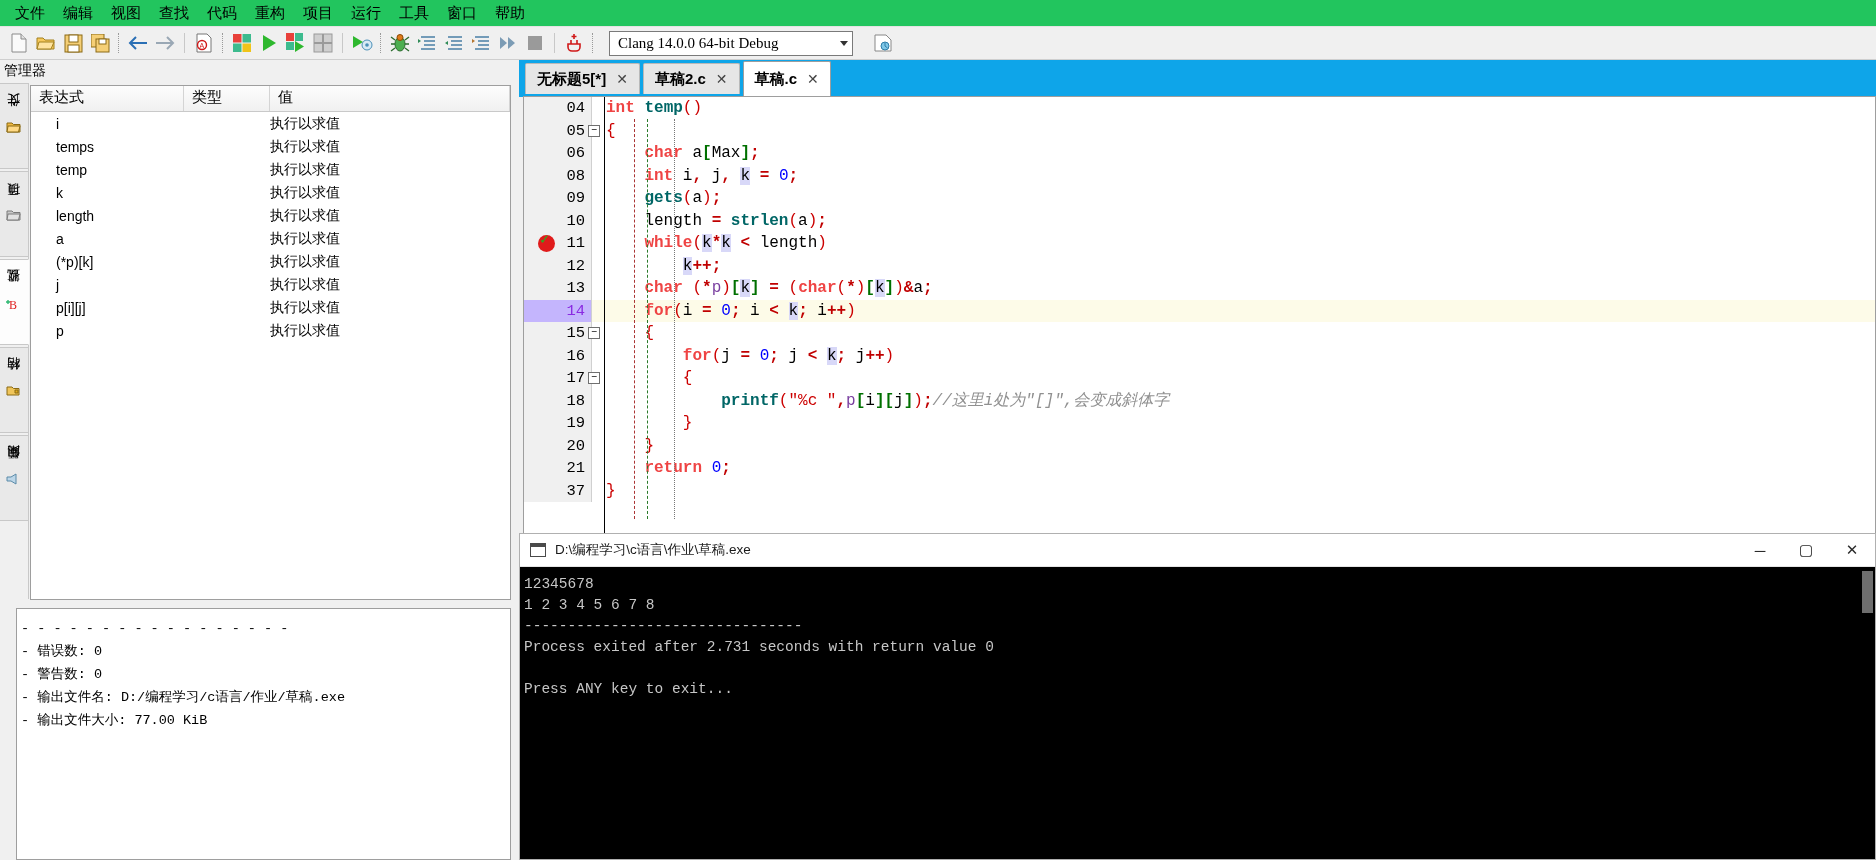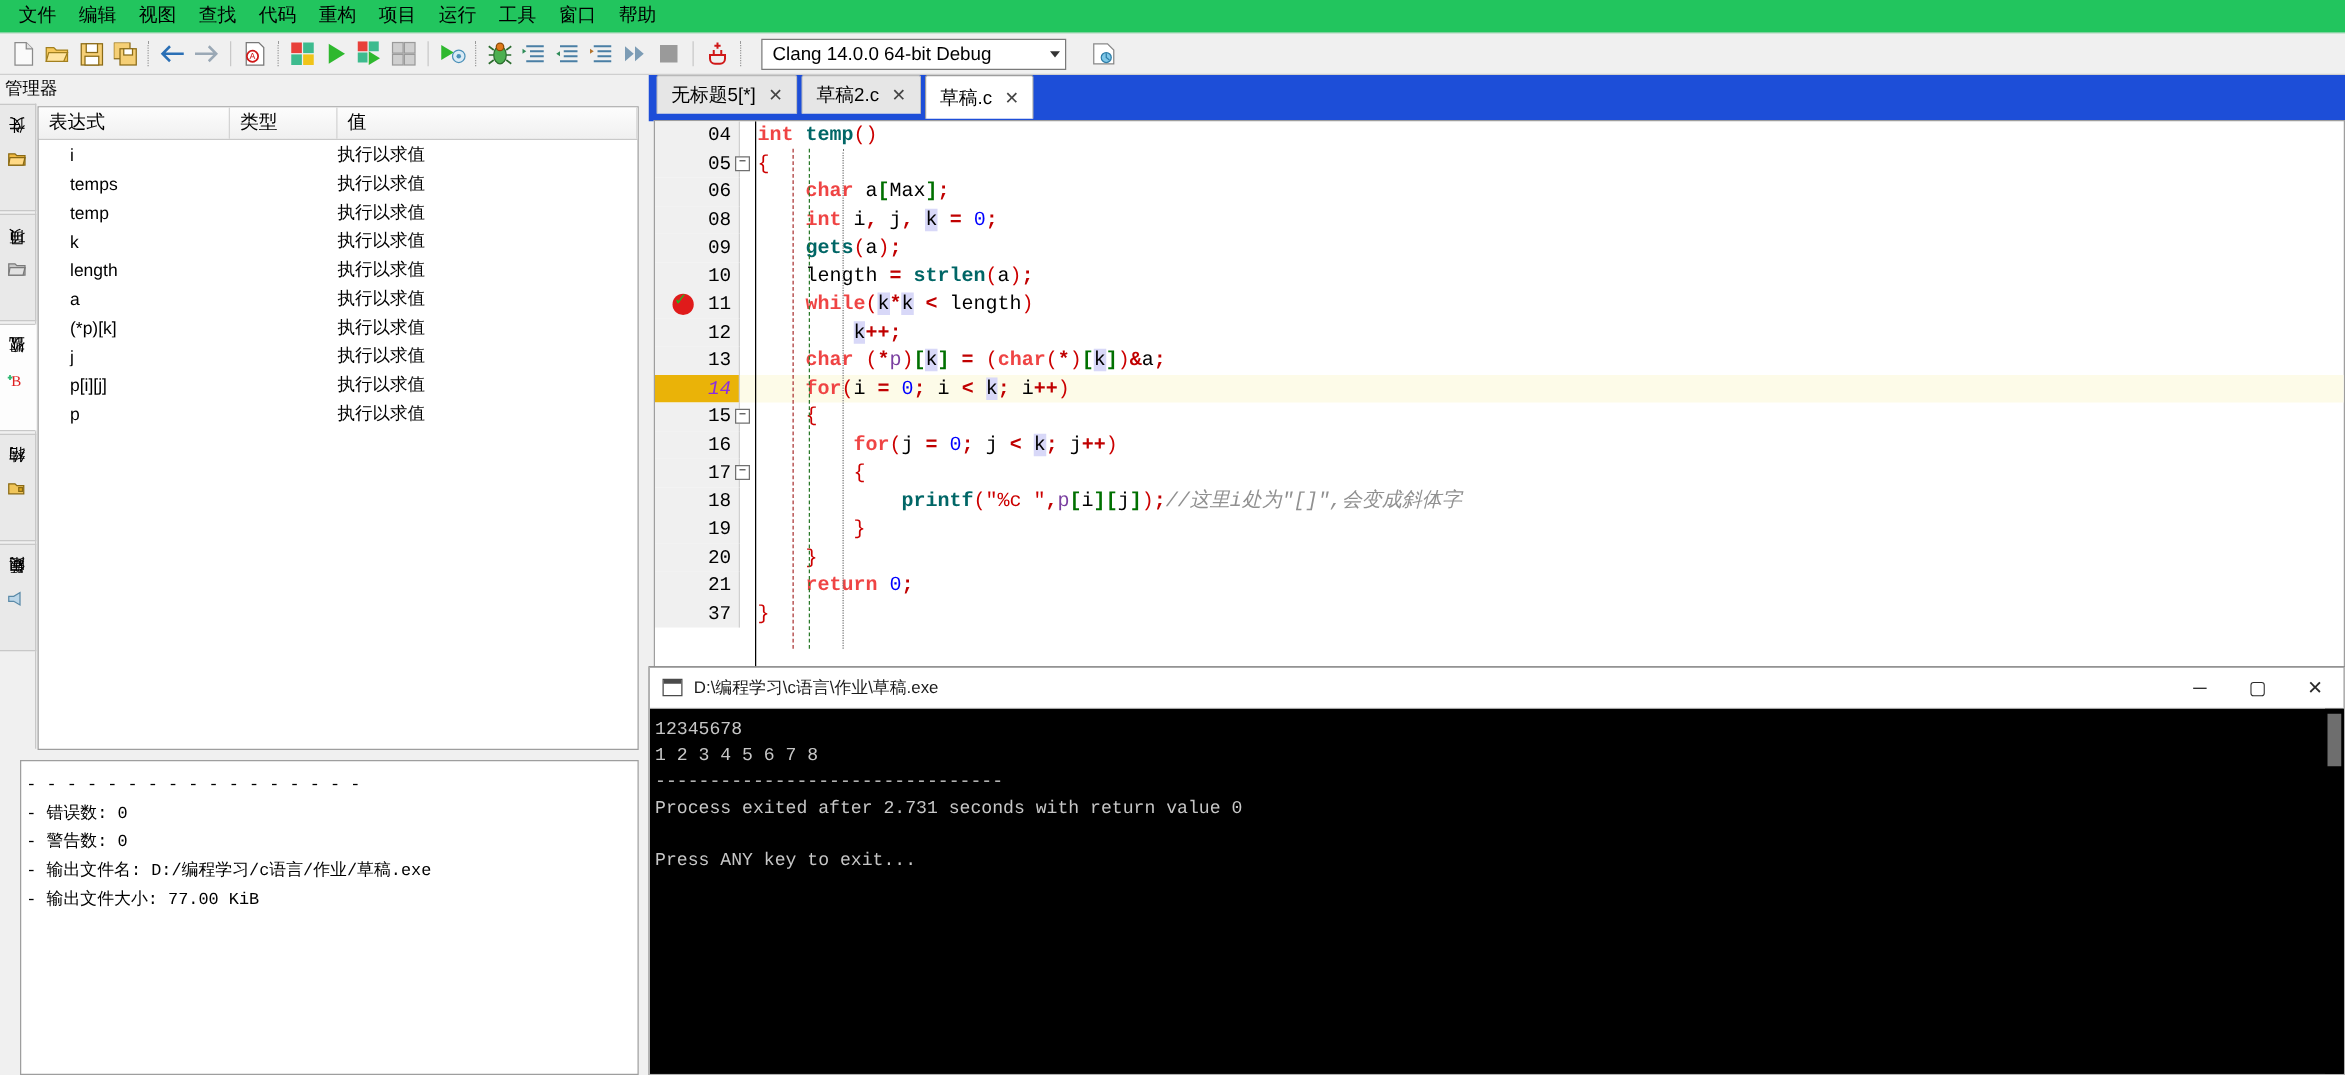--- a/index.html
+++ b/index.html
@@ -30,21 +30,21 @@
   .tbsep { width:2px; height:20px; margin:0 4px;
            border-left:1px dotted #9a9a9a; }
   .tbsep2 { width:1px; height:20px; margin:0 5px; background:#c8c8c8; }
 
   
   #compiler-combo {
     margin-left:10px; height:25px; width:244px; background:#fff;
     border:1px solid #7a7a7a; display:flex; align-items:center;
     padding:0 4px 0 8px; font-size:15px; position:relative;
   }
-  #compiler-combo .lbl { flex:1; white-space:nowrap; overflow:hidden; }
+  #compiler-combo .lbl { flex:1; white-space:nowrap; overflow:hidden;font-family:Liberation Serif, serif; }
   #compiler-combo .arrow {
     width:0;height:0;border-left:4px solid transparent;border-right:4px solid transparent;
     border-top:5px solid #333; margin-left:4px;
   }
 
   
   #manager-label {
     position:absolute; left:4px; top:62px; font-size:14px; color:#000;
   }
 
@@ -88,22 +88,22 @@
   #log-panel {
     position:absolute; left:16px; top:608px; width:495px; height:252px;
     background:#fff; border:1px solid #9e9e9e; padding:8px 0 0 4px;
     font-family:"Liberation Mono","DejaVu Sans Mono",monospace; font-size:13.5px;
     overflow:hidden;
   }
   .logline { height:23px; line-height:23px; white-space:nowrap; }
 
   
   #editor-area { position:absolute; left:519px; top:60px; width:1357px; height:800px; background:#f0f0f0; }
-  #tabbar { height:37px; display:flex; align-items:flex-start; padding-left:6px;
-            background:#1d4ed8; }
+  #tabbar { height:37px; display:flex; align-items:center; padding-left:6px;
+            background:#0ea5e9;font-weight:bold; }
   .etab {
     height:31px; display:flex; align-items:center; gap:10px;
     padding:0 11px; font-size:15px;
     background:#e6e6e6; border:1px solid #b9b9b9; border-bottom:none;
     margin-right:3px; border-radius:2px 2px 0 0; white-space:nowrap;
   }
   .etab.active { background:#fff; height:35px; border-color:#9e9e9e; }
   .etab .x { font-size:14px; color:#444; }
 
   #code-wrap {
@@ -111,21 +111,21 @@
     background:#fff; border:1px solid #9e9e9e; overflow:hidden;
     font-family:"Liberation Mono","DejaVu Sans Mono",monospace;
   }
   .cline { display:flex; height:22.5px; line-height:22.5px; font-size:16px; white-space:pre; }
   .cline.current { background:#fdfbe8; }
   .gutter {
     width:68px; min-width:68px; background:#f0f0f0; color:#000;
     text-align:right; padding-right:6px; position:relative;
     font-size:15.5px; border-right:1px solid #d0d0d0;
   }
-  .cline.current .gutter { background:#eab308; color:#8a2be2;font-style:italic; }
+  .cline.current .gutter { background:#c4b5fd; color:#8a2be2; }
   .fold {
     position:absolute; right:-9px; top:5px; width:12px; height:12px;
     border:1px solid #707070; background:#fff; font-size:10px; line-height:10px;
     text-align:center; color:#000;
   }
   .bp {
     position:absolute; left:14px; top:3px; width:17px; height:17px;
     border-radius:50%; background:#e01b1b;
   }
   .bp::after {

